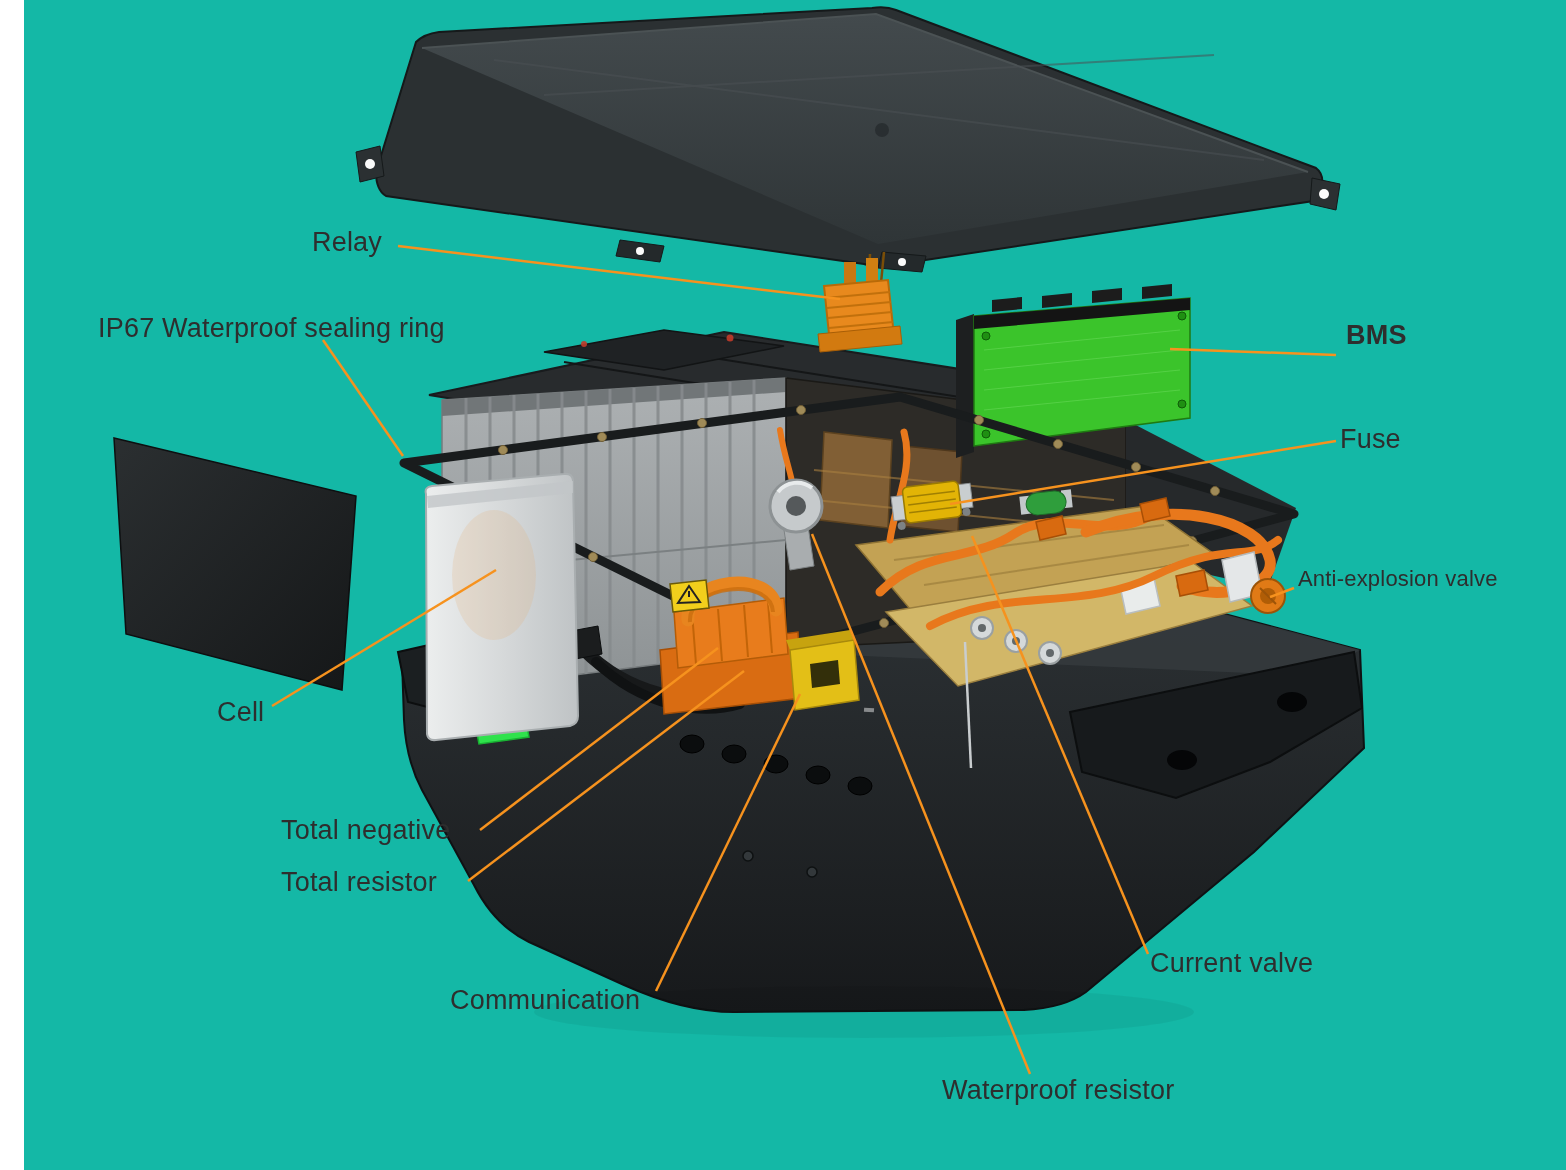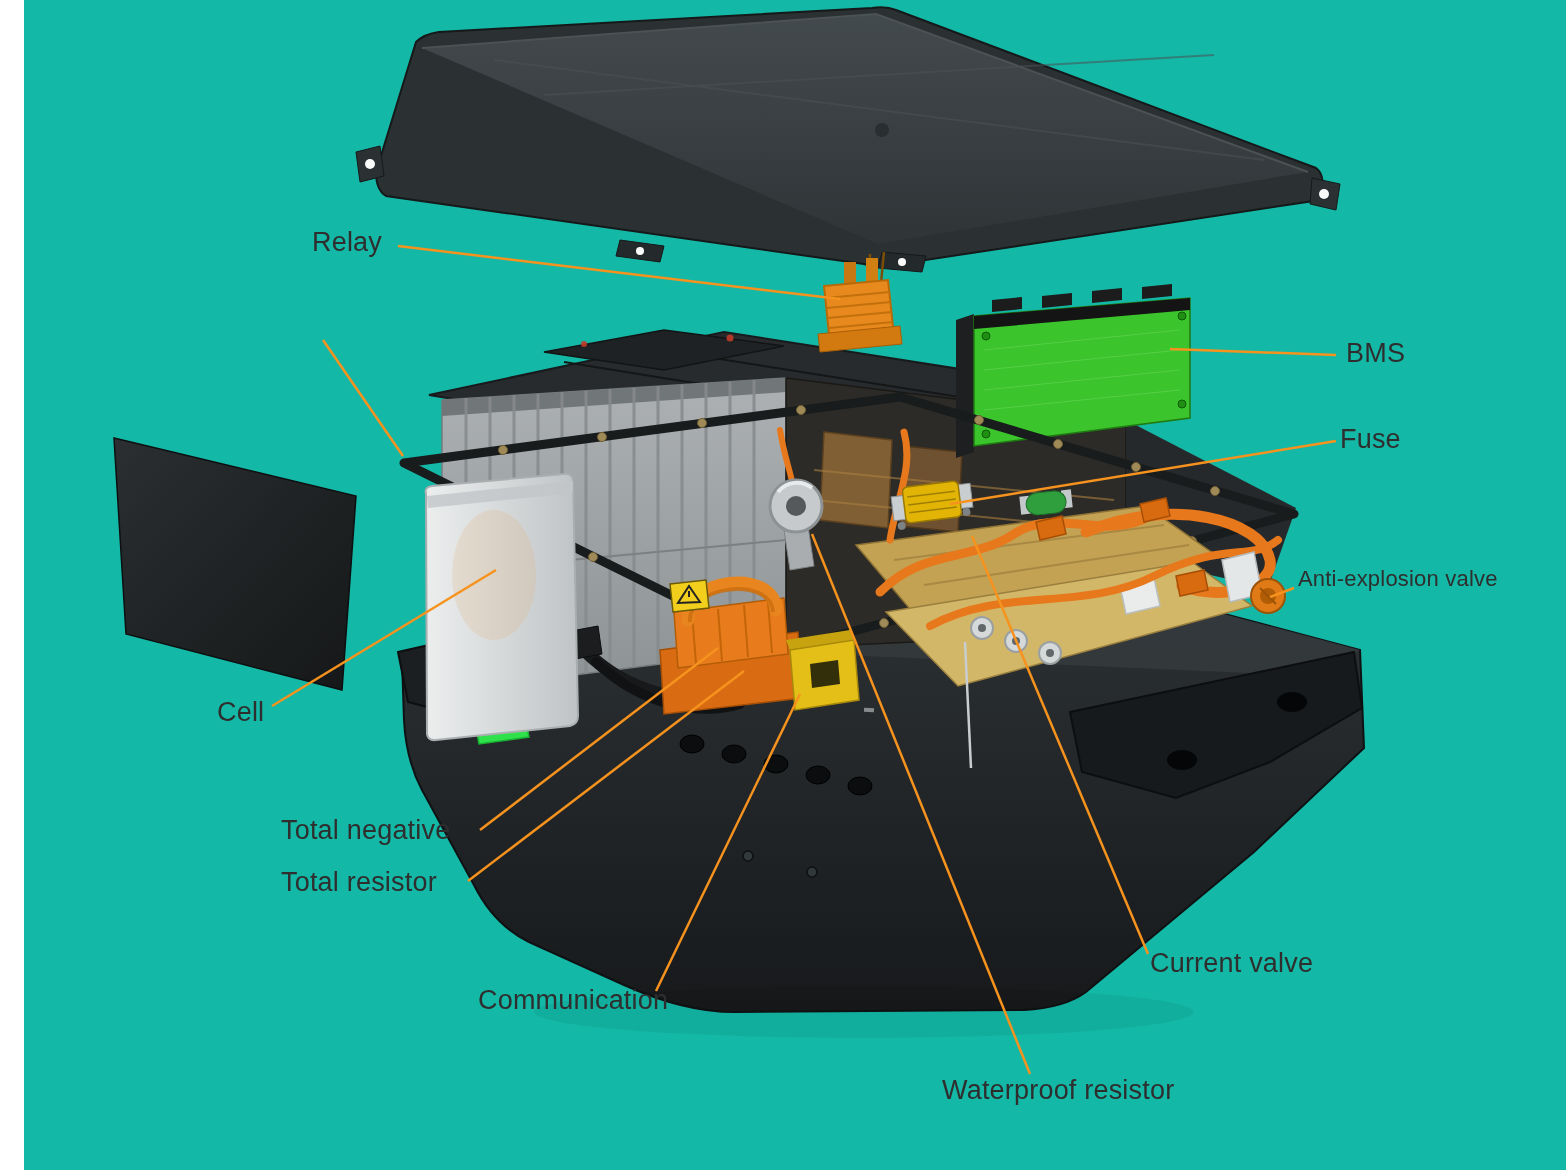--- a/index.html
+++ b/index.html
@@ -269,23 +269,24 @@
     <line x1="248" y1="706" x2="472" y2="570"></line>
     <line x1="456" y1="830" x2="694" y2="648"></line>
     <line x1="444" y1="881" x2="720" y2="671"></line>
     <line x1="632" y1="991" x2="776" y2="694"></line>
     <line x1="1124" y1="954" x2="948" y2="536"></line>
     <line x1="1006" y1="1074" x2="788" y2="534"></line>
   </g>
 </svg>
 
   <div class="label" style="left:288px;top:227px;">Relay</div>
-  <div class="label" style="left:1322px;top:338px;">BMS</div>
+  <div class="label" style="left:74px;top:313px;">IP67 Waterproof sealing ring</div>
+  <div class="label" style="left:1322px;top:320px;font-weight:bold;">BMS</div>
   <div class="label" style="left:1316px;top:424px;">Fuse</div>
   <div class="label small" style="left:1274px;top:566px;">Anti-explosion valve</div>
   <div class="label" style="left:193px;top:697px;">Cell</div>
   <div class="label" style="left:257px;top:815px;text-align:right;">Total negative</div>
   <div class="label" style="left:257px;top:867px;">Total resistor</div>
-  <div class="label" style="left:454px;top:985px;">Communication</div>
+  <div class="label" style="left:426px;top:985px;">Communication</div>
   <div class="label" style="left:1126px;top:948px;">Current valve</div>
   <div class="label" style="left:918px;top:1075px;">Waterproof resistor</div>
 
 </div>
 
 </body></html>

